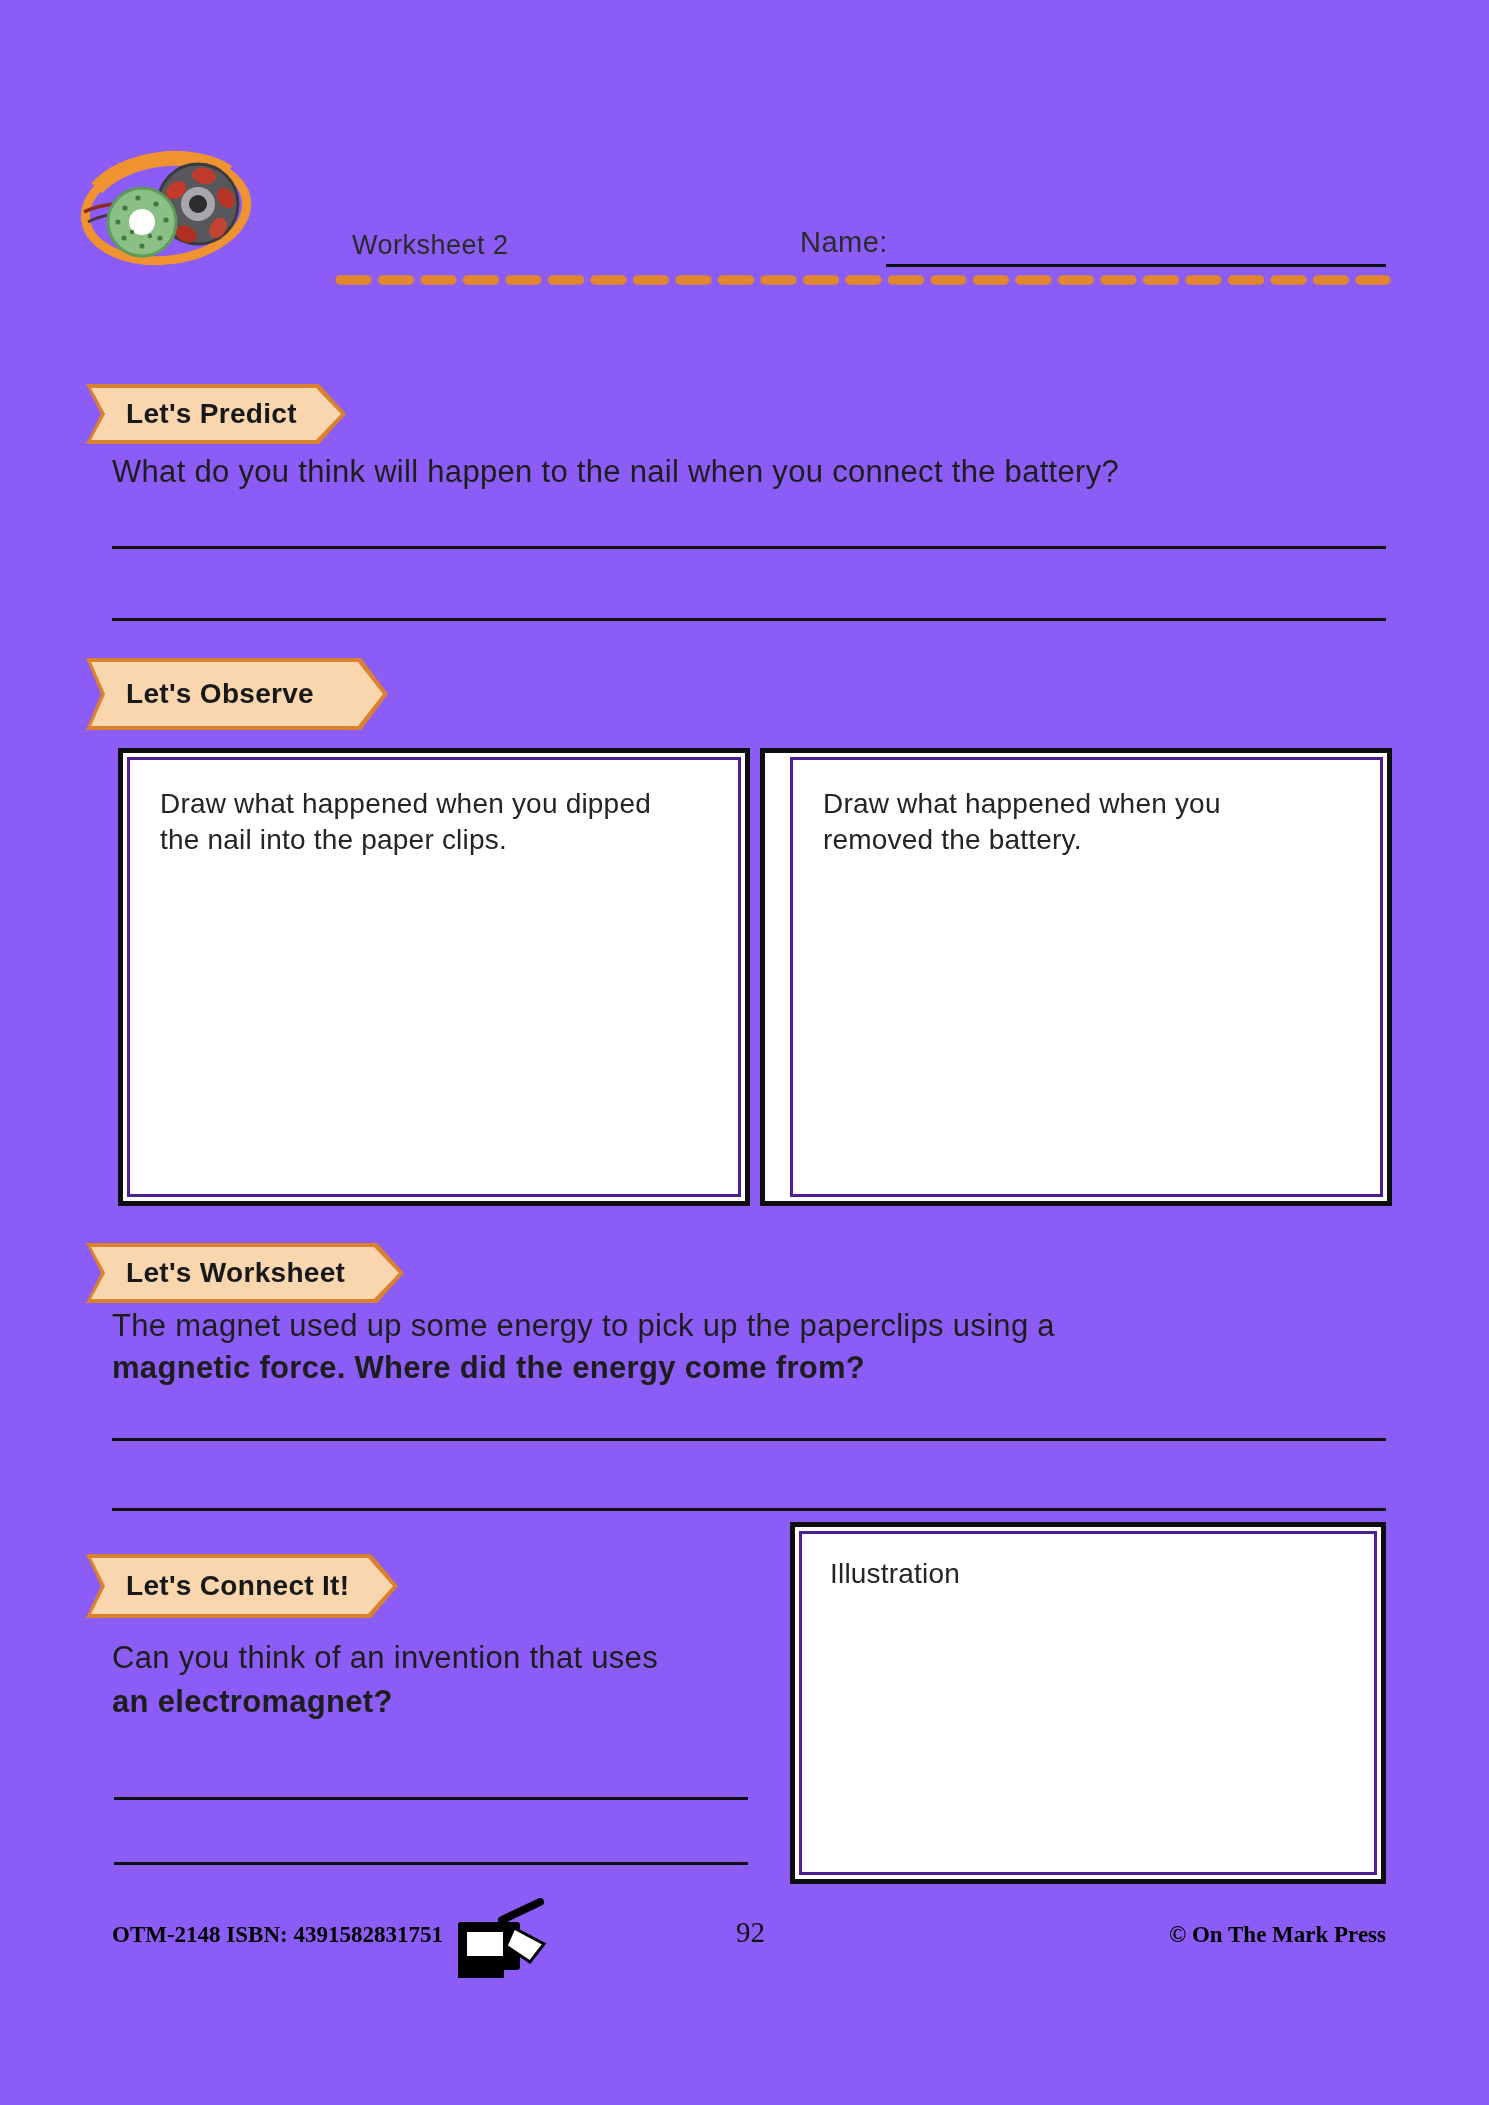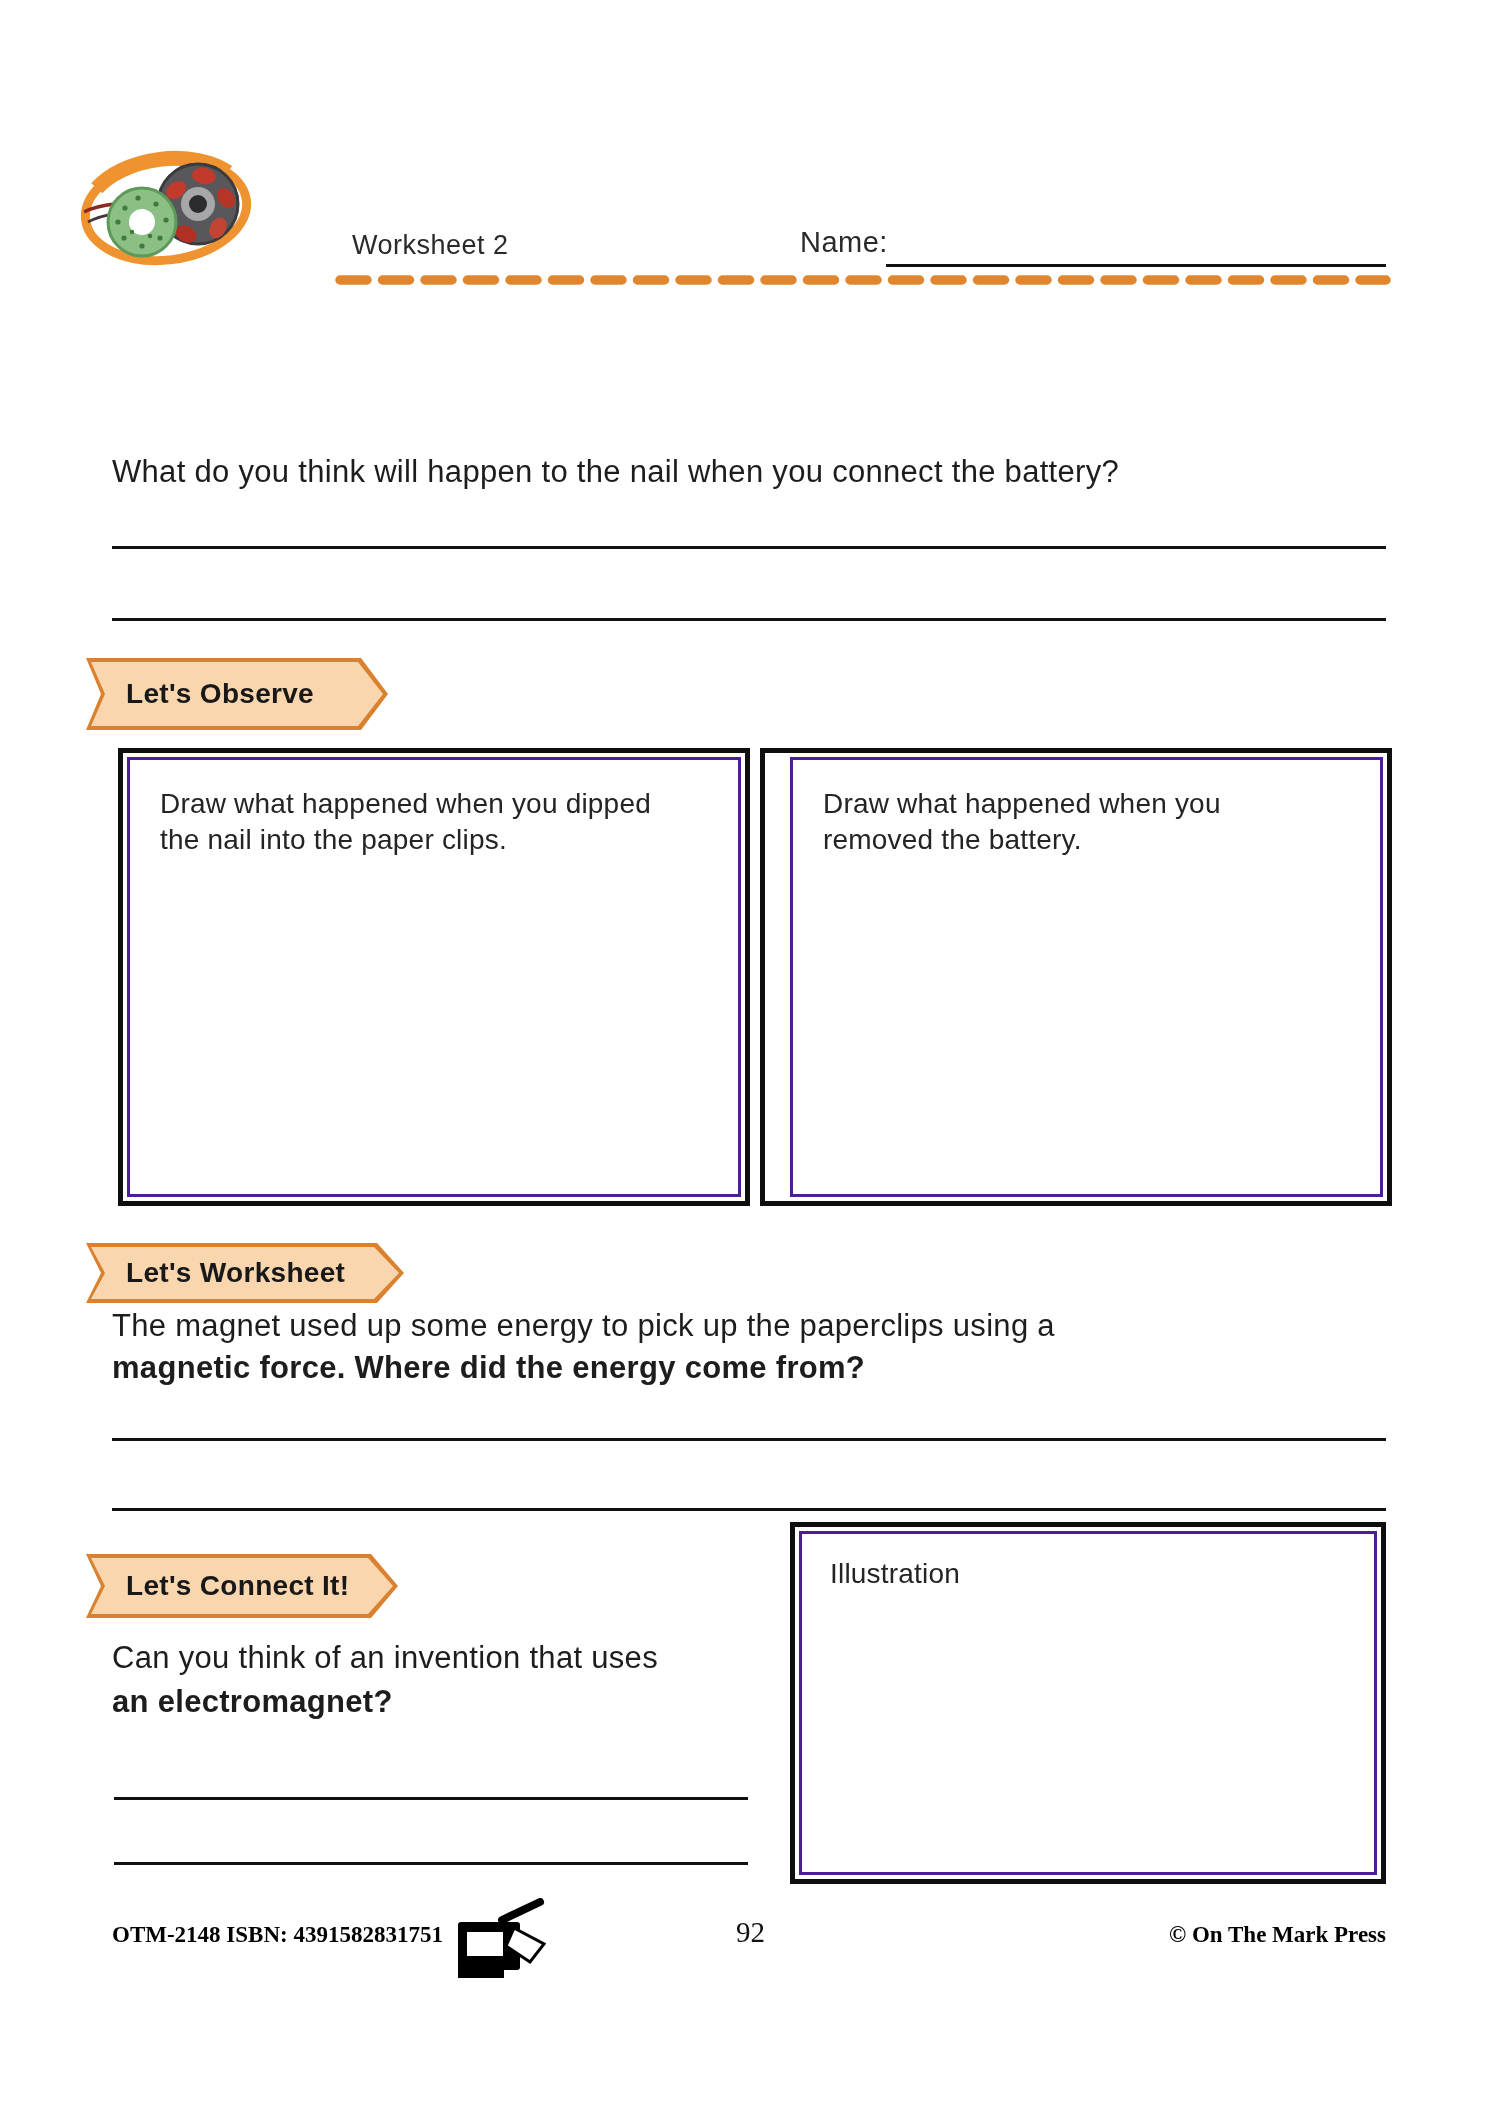--- a/index.html
+++ b/index.html
@@ -1,17 +1,17 @@
 <!DOCTYPE html>
 <html><head>
 <meta charset="utf-8">
 <style>
   html,body{margin:0;padding:0;background:#9a9a9a;}
   .page{
-    position:relative;width:1489px;height:2105px;background:#ffffff;
+    position:relative;width:1489px;height:2105px;background:#8b5cf6;
     font-family:"Liberation Sans",sans-serif;color:#1c1c1c;overflow:hidden;
     margin:0 auto;
   }
   .abs{position:absolute;}
 
   
   .worksheet-label{left:352px;top:230px;font-size:27px;letter-spacing:.5px;color:#2a2a2a;}
   .name-label{left:800px;top:226px;font-size:29px;letter-spacing:.5px;color:#2a2a2a;}
   .name-line{left:886px;top:234px;width:500px;height:30px;border-bottom:3px solid #111;}
 
@@ -85,20 +85,25 @@
 
   <div class="abs worksheet-label">Worksheet 2</div>
 
   <div class="abs name-label">Name:</div>
   <div class="abs name-line"></div>
 
   <svg class="abs" style="left:332px;top:272px;" width="1062" height="16" viewBox="0 0 1062 16">
     <line x1="8" y1="8" x2="1054" y2="8" stroke="#e0862f" stroke-width="9.5" stroke-dasharray="27 15.5" stroke-linecap="round"></line>
   </svg>
 
+  <div class="banner" style="left:86px;top:384px;width:260px;height:60px;">
+    <div class="b-border"></div>
+    <div class="b-fill"></div>
+    <span class="b-label">Let's Predict</span>
+  </div>
 
   <div class="abs prompt" style="left:112px;top:454px;">What do you think will happen to the nail when you connect the battery?</div>
 
   <div class="abs answer-line" style="left:112px;top:516px;width:1274px;"></div>
   <div class="abs answer-line" style="left:112px;top:588px;width:1274px;"></div>
 
   <div class="banner" style="left:86px;top:658px;width:302px;height:72px;">
     <div class="b-border"></div>
     <div class="b-fill"></div>
     <span class="b-label">Let's Observe</span>

